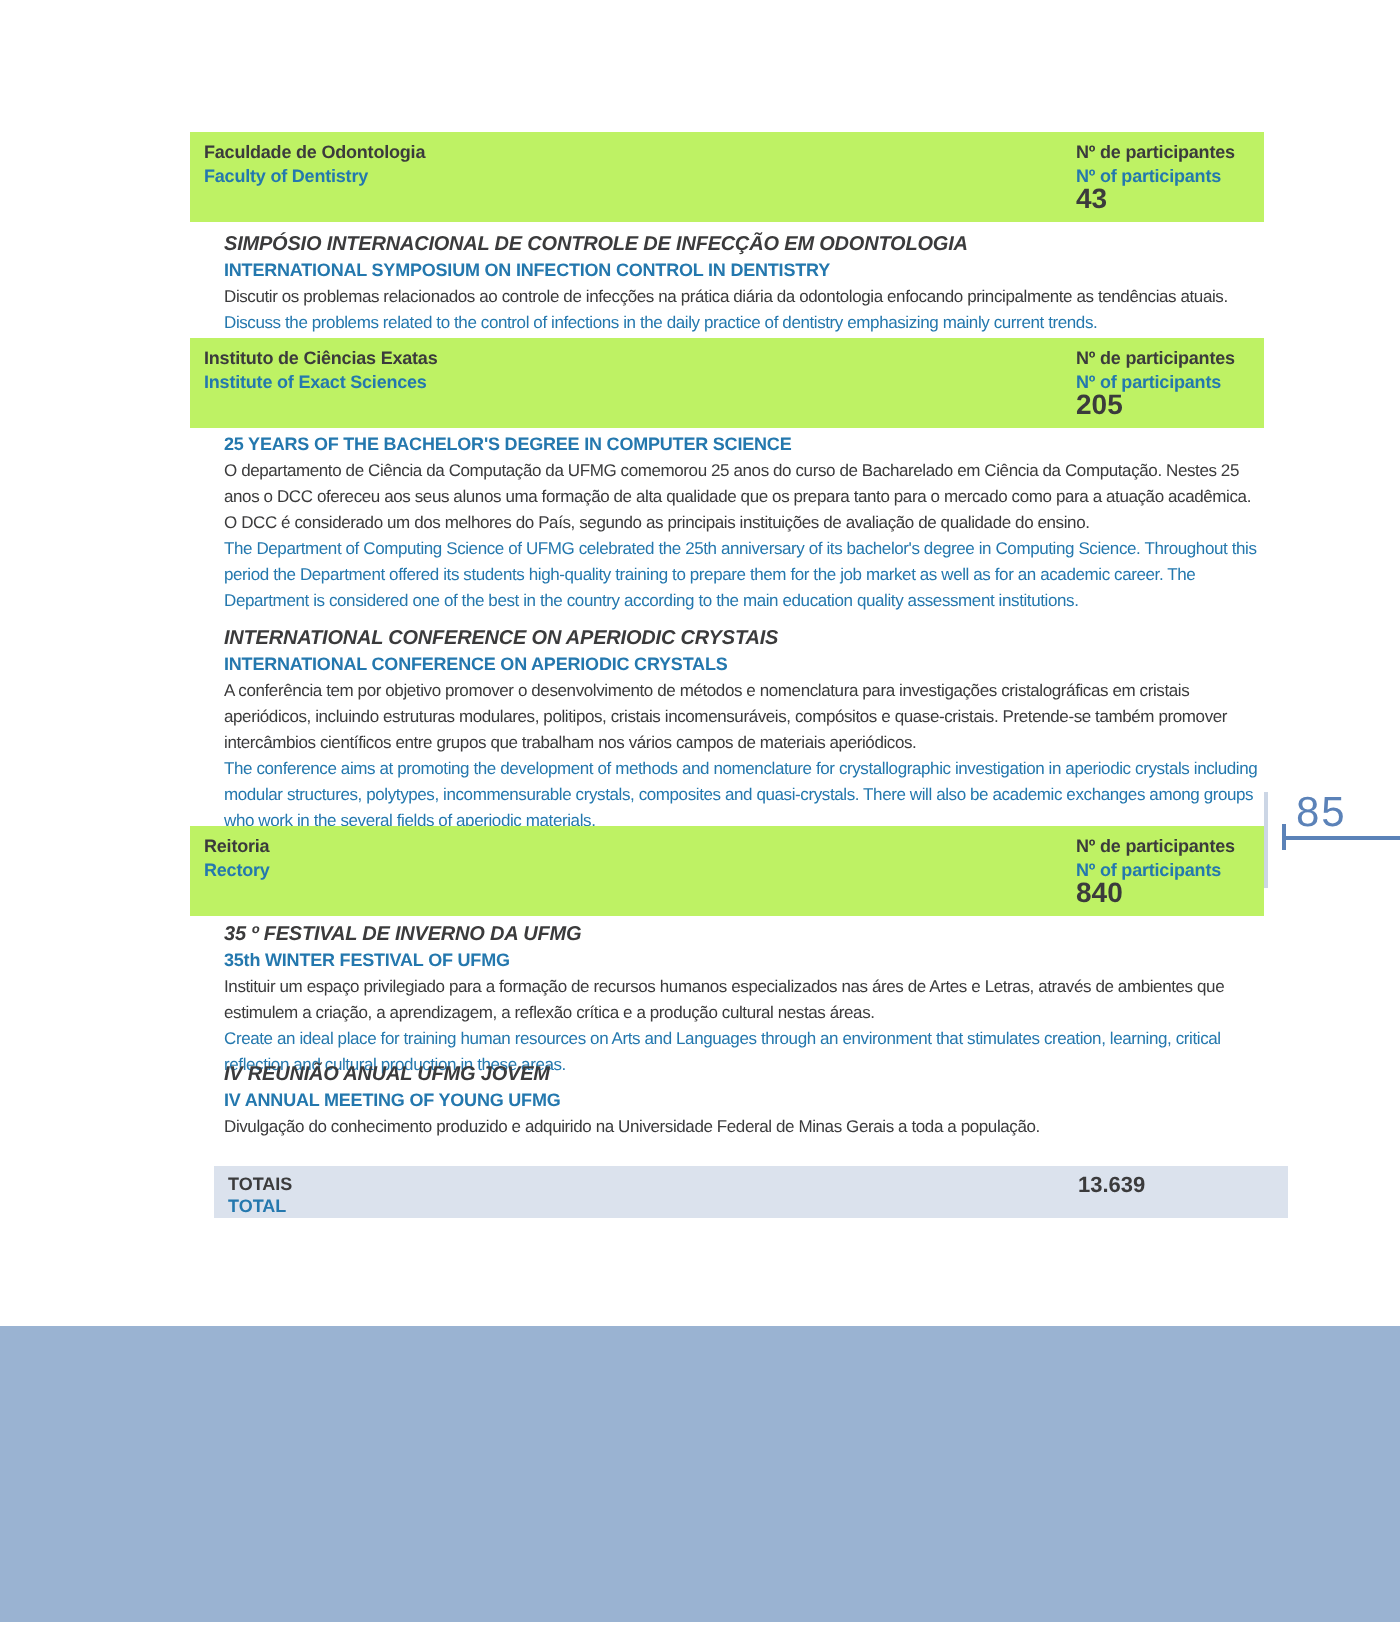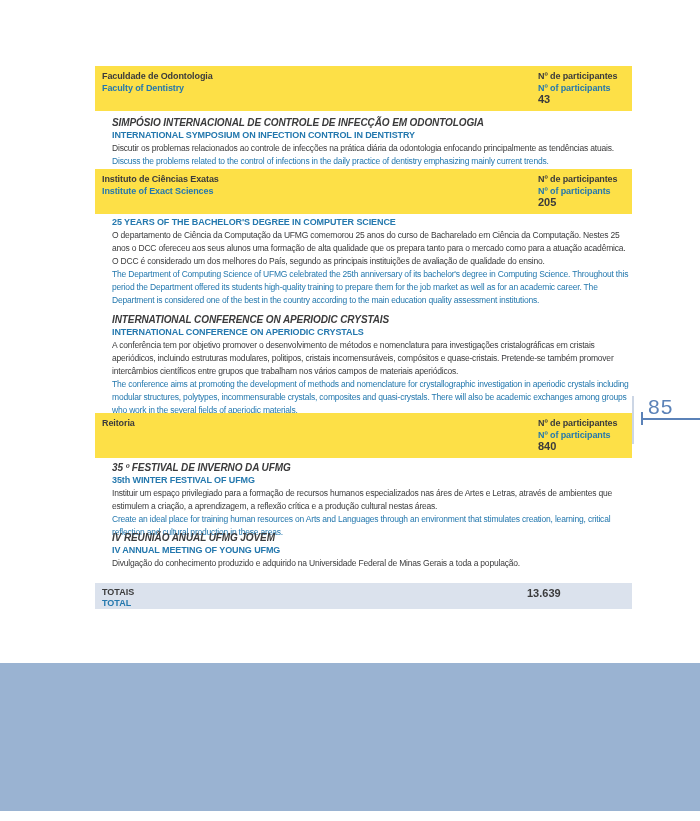--- a/index.html
+++ b/index.html
@@ -6,39 +6,39 @@
   .page{
     position:relative;
     width:700px;height:821px;
     background:#ffffff;
     font-family:"Liberation Sans", sans-serif;
     overflow:hidden;
   }
   
   .bar{
     position:absolute;left:95px;width:537px;height:45px;
-    background:#fde047;
+    background:#bef264;
     box-sizing:border-box;
     padding:5px 0 0 7px;
   }
   .bar .dept-pt{font-size:9px;font-weight:bold;color:#3b3b3c;line-height:11.5px;letter-spacing:-0.1px;}
   .bar .dept-en{font-size:9px;font-weight:bold;color:#2478ae;line-height:11.5px;letter-spacing:-0.1px;}
   .bar-right{position:absolute;left:443px;top:5px;}
   .bar-right .lbl-pt{font-size:9px;font-weight:bold;color:#3b3b3c;line-height:11.5px;letter-spacing:-0.1px;}
   .bar-right .lbl-en{font-size:9px;font-weight:bold;color:#2478ae;line-height:11.5px;letter-spacing:-0.1px;}
-  .bar-right .count{font-size:11px;font-weight:bold;color:#3b3b3c;line-height:11.5px;}
+  .bar-right .count{font-size:14px;font-weight:bold;color:#3b3b3c;line-height:11.5px;}
   
   .event{position:absolute;left:112px;width:520px;}
   .ev-title-pt{font-size:10px;font-weight:bold;color:#3b3b3c;line-height:13px;letter-spacing:-0.1px;font-style:italic;}
   .ev-title-en{font-size:9px;font-weight:bold;color:#2478ae;line-height:13px;letter-spacing:-0.1px;}
   .ev-desc-pt{font-size:8.5px;color:#3b3b3c;line-height:13px;letter-spacing:-0.2px;}
   .ev-desc-en{font-size:8.5px;color:#2478ae;line-height:13px;letter-spacing:-0.2px;}
   
   .totals-bar{
-    position:absolute;left:95px;top:583px;width:537px;height:26px;
+    position:absolute;left:107px;top:583px;width:537px;height:26px;
     background:#dbe2ed;box-sizing:border-box;padding:4px 0 0 7px;
   }
   .totals-bar .tot-pt{font-size:9px;font-weight:bold;color:#3b3b3c;line-height:11px;}
   .totals-bar .tot-en{font-size:9px;font-weight:bold;color:#2478ae;line-height:11px;}
   .totals-bar .tot-value{position:absolute;left:432px;top:4px;font-size:11px;font-weight:bold;color:#3b3b3c;}
   
   .page-number{
     position:absolute;left:648px;top:396px;
     font-size:21px;color:#5b82b8;letter-spacing:1px;line-height:21px;
   }
@@ -88,20 +88,21 @@
 
   <div class="event" style="top:313px;">
     <div class="ev-title-pt">INTERNATIONAL CONFERENCE ON APERIODIC CRYSTAIS</div>
     <div class="ev-title-en">INTERNATIONAL CONFERENCE ON APERIODIC CRYSTALS</div>
     <div class="ev-desc-pt">A conferência tem por objetivo promover o desenvolvimento de métodos e nomenclatura para investigações cristalográficas em cristais aperiódicos, incluindo estruturas modulares, politipos, cristais incomensuráveis, compósitos e quase-cristais. Pretende-se também promover intercâmbios científicos entre grupos que trabalham nos vários campos de materiais aperiódicos.</div>
     <div class="ev-desc-en">The conference aims at promoting the development of methods and nomenclature for crystallographic investigation in aperiodic crystals including modular structures, polytypes, incommensurable crystals, composites and quasi-crystals. There will also be academic exchanges among groups who work in the several fields of aperiodic materials.</div>
   </div>
 
   <div class="bar" style="top:413px;">
     <div class="dept-pt">Reitoria</div>
+    <div class="dept-en">Rectory</div>
     <div class="bar-right">
       <div class="lbl-pt">Nº de participantes</div>
       <div class="lbl-en">Nº of participants</div>
       <div class="count">840</div>
     </div>
   </div>
 
   <div class="marker-faint-line"></div>
   <div class="page-number">85</div>
   <div class="marker-tick"></div>

